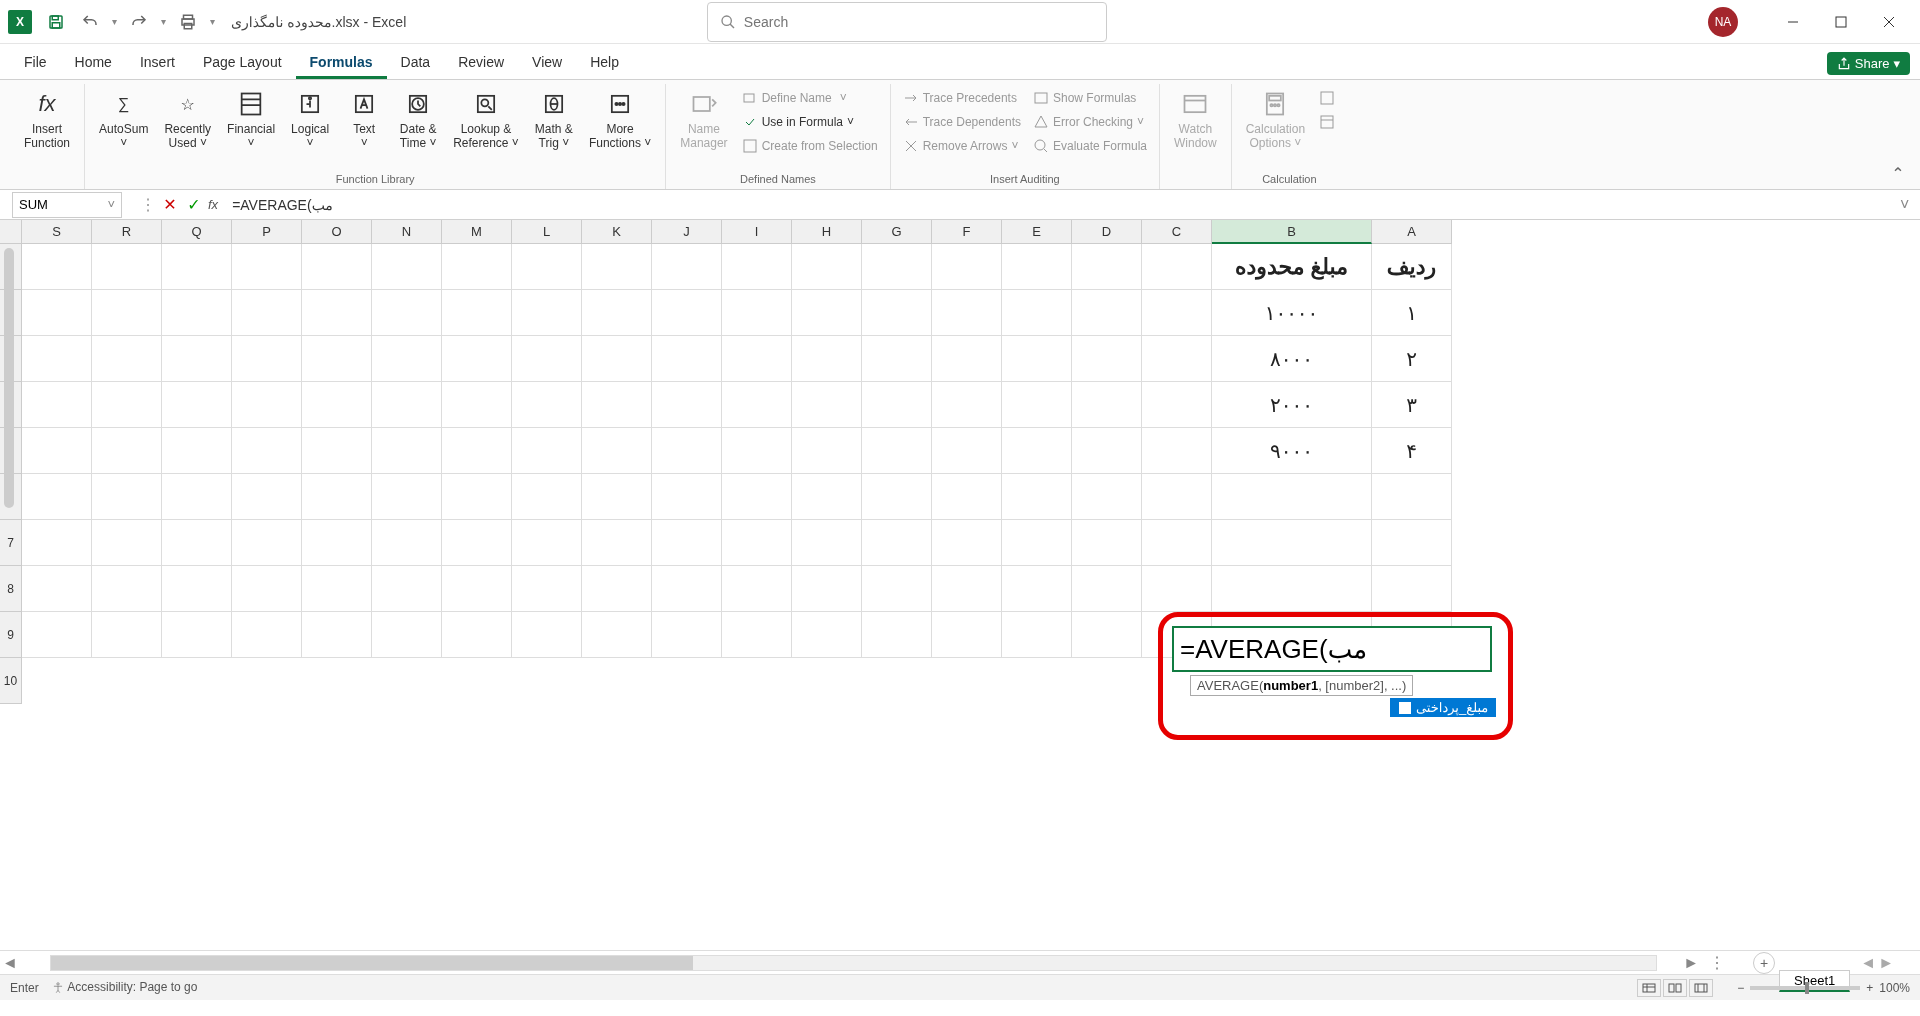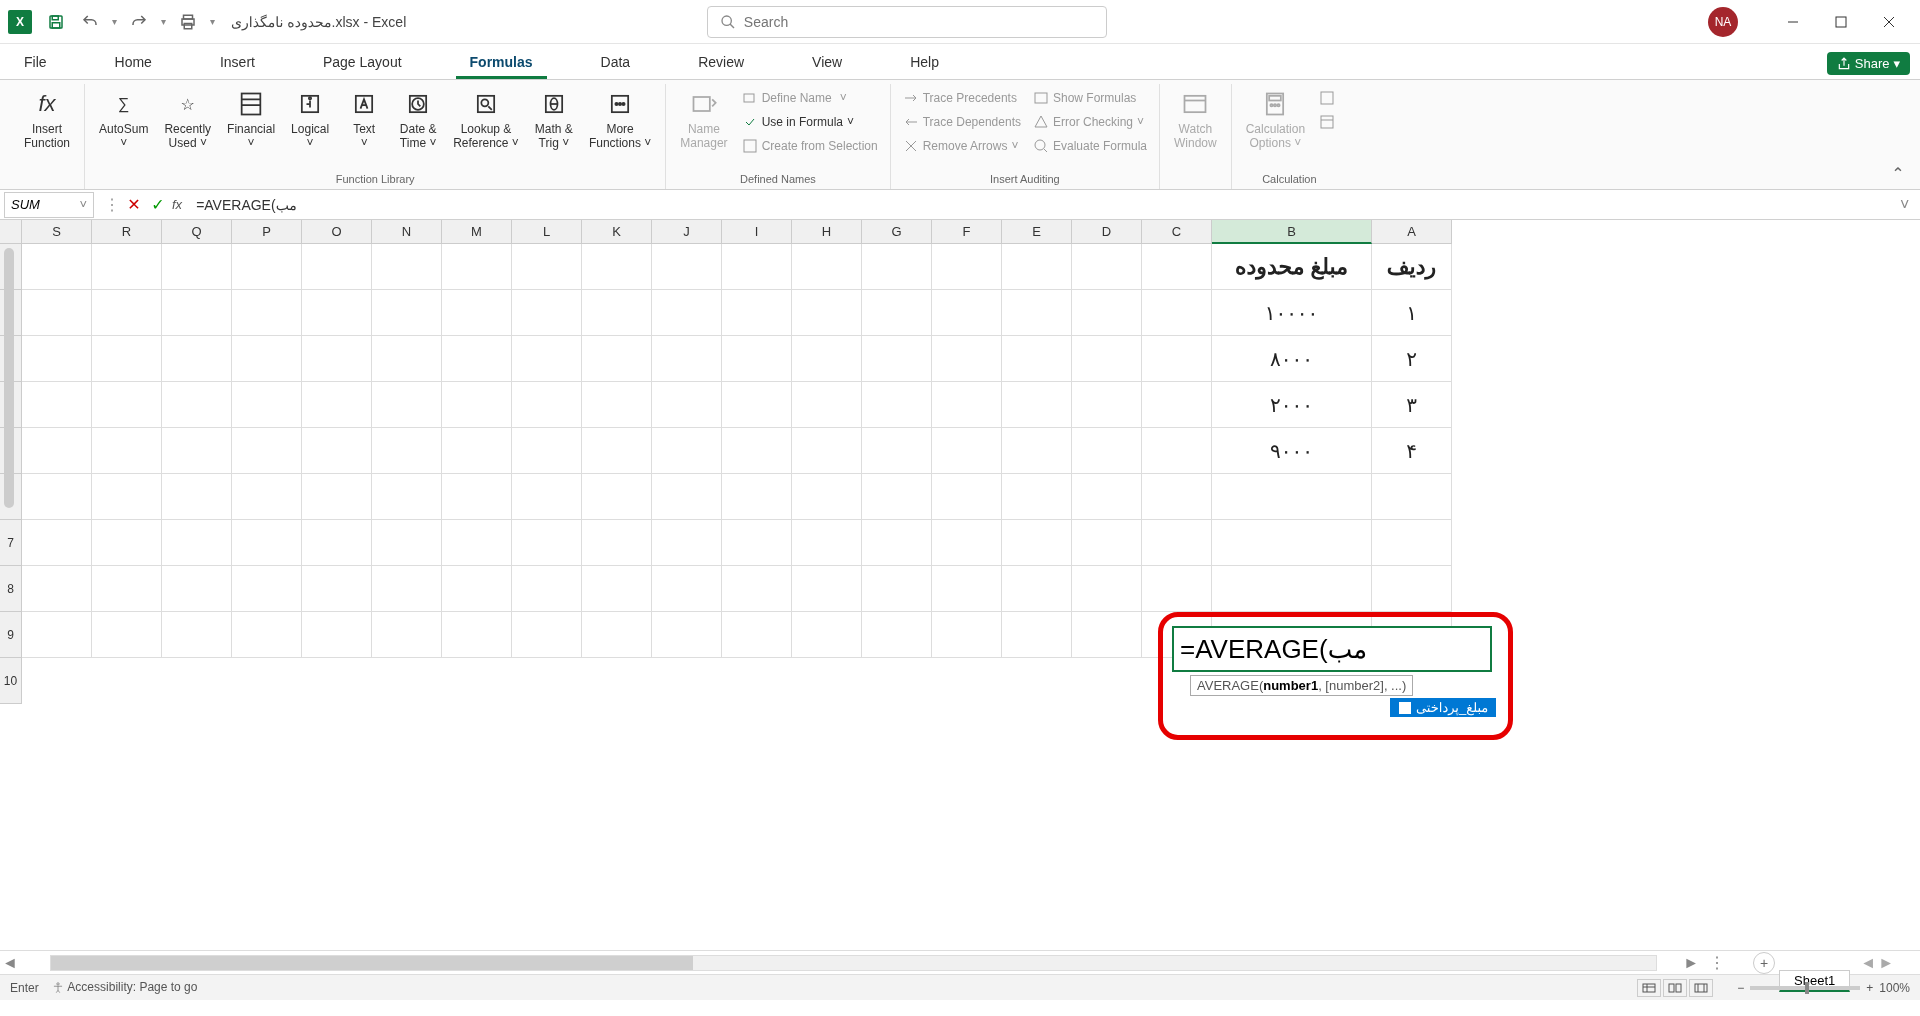--- a/index.html
+++ b/index.html
@@ -5,29 +5,29 @@
 * { margin: 0; padding: 0; box-sizing: border-box; font-family: "Segoe UI", Tahoma, sans-serif; }
 body { background: #fff; overflow: hidden; width: 1920px; height: 1016px; position: relative; }
 
 
 .titlebar { height: 44px; background: #fff; display: flex; align-items: center; padding: 0 8px; border-bottom: 1px solid #e5e5e5; }
 .titlebar .xl-icon { width: 24px; height: 24px; background: #107c41; color: #fff; display:flex; align-items:center; justify-content:center; font-size: 12px; font-weight:bold; border-radius: 2px; margin-right: 12px;}
 .qat { display: flex; align-items: center; gap: 10px; }
 .qat-btn { width: 24px; height: 24px; display: flex; align-items:center; justify-content: center; color: #666; cursor: pointer; }
 .qat-btn svg { width: 18px; height: 18px; }
 .title-text { margin-left: 16px; color: #444; font-size: 14px; }
-.search-box { flex: 0 0 auto; margin-left: auto; margin-right: auto; width: 400px; height: 32px; border: 1px solid #ccc; border-radius: 4px; display: flex; align-items: center; padding: 0 12px; gap: 8px; }
+.search-box { flex: 0 0 auto; margin-left: auto; margin-right: auto; width: 400px; height: 40px; border: 1px solid #ccc; border-radius: 4px; display: flex; align-items: center; padding: 0 12px; gap: 8px; }
 .search-box input { border: none; outline: none; flex: 1; font-size: 14px; color: #666; }
 .win-controls { display: flex; gap: 2px; margin-left: auto; align-items: center; }
 .avatar { width: 30px; height: 30px; border-radius: 50%; background: #a4262c; color:#fff; display:flex; align-items:center; justify-content:center; font-size: 12px; margin-right: 30px; }
 .win-btn { width: 46px; height: 32px; display: flex; align-items:center; justify-content:center; color: #333; }
 .win-btn svg { width: 12px; height: 12px; }
 
 
-.tabs { height: 36px; display: flex; align-items: flex-end; padding: 0 10px; border-bottom: 1px solid #d0d0d0; gap: 40px; }
+.tabs { height: 36px; display: flex; align-items: flex-end; padding: 0 10px; border-bottom: 1px solid #d0d0d0; }
 .tab { padding: 6px 14px; font-size: 14px; color: #333; cursor: pointer; border-bottom: 3px solid transparent;}
 .tab.active { border-bottom: 3px solid #107c41; color: #0c4a6e; font-weight: 600;}
 .share-btn { margin-left: auto; background: #107c41; color: #fff; padding: 4px 10px; border-radius: 4px; font-size: 13px; display:flex; align-items:center; gap:4px; margin-bottom: 4px;}
 
 
 .ribbon { height: 110px; background: #fafafa; display: flex; align-items: stretch; border-bottom: 1px solid #d0d0d0; padding: 4px 10px 0; position: relative;}
 .rgroup { display:flex; flex-direction: column; align-items: center; border-right: 1px solid #e0e0e0; padding: 0 8px; }
 .rgroup-items { display:flex; gap: 4px; flex:1; align-items:flex-start; padding-top: 2px;}
 .rgroup-label { font-size: 11px; color: #666; padding: 2px 0 4px; }
 .rbtn { display: flex; flex-direction: column; align-items: center; gap: 2px; padding: 2px 6px; cursor: pointer; min-width: 50px;}
@@ -36,21 +36,21 @@
 .rbtn .rlabel { font-size: 12px; color: #333; text-align: center; line-height: 1.2; white-space: pre-line; }
 .rbtn.dim .rlabel, .rbtn.dim .ricon { color: #aaa; }
 .rlist { display:flex; flex-direction:column; gap: 4px; padding-top: 2px; }
 .rlist-item { display:flex; align-items:center; gap: 4px; font-size: 12px; color:#999; padding: 2px 4px;}
 .rlist-item.enabled { color: #333; }
 .rlist-item svg { width: 16px; height: 16px; }
 .collapse-btn { position:absolute; right: 12px; bottom: 6px; color:#666; width:20px; height:20px; display:flex; align-items:center; justify-content:center;}
 
 
 .formula-bar { height: 30px; display: flex; align-items: center; border-bottom: 1px solid #d0d0d0; }
-.name-box { width: 90px; height: 26px; border: 1px solid #ccc; margin: 0 4px; display:flex; align-items:center; padding: 0 6px; font-size: 13px; justify-content: space-between; font-style: italic;}
+.name-box { width: 110px; height: 26px; border: 1px solid #ccc; margin: 0 12px; display:flex; align-items:center; padding: 0 6px; font-size: 13px; justify-content: space-between;}
 .name-box span:last-child { color:#888; }
 .fb-btns { display:flex; gap: 4px; padding: 0 6px; align-items:center; }
 .fb-btn { width: 20px; height: 20px; display:flex; align-items:center; justify-content:center; }
 .fb-btn.x { color: #c00; }
 .fb-btn.ok { color: #090; }
 .fb-fx { font-style: italic; font-size: 13px; color:#555; }
 .formula-input { flex:1; padding: 0 8px; font-size: 14px; color: #333; }
 .fb-expand { width: 20px; color: #888; padding-right:8px;}
 
 

